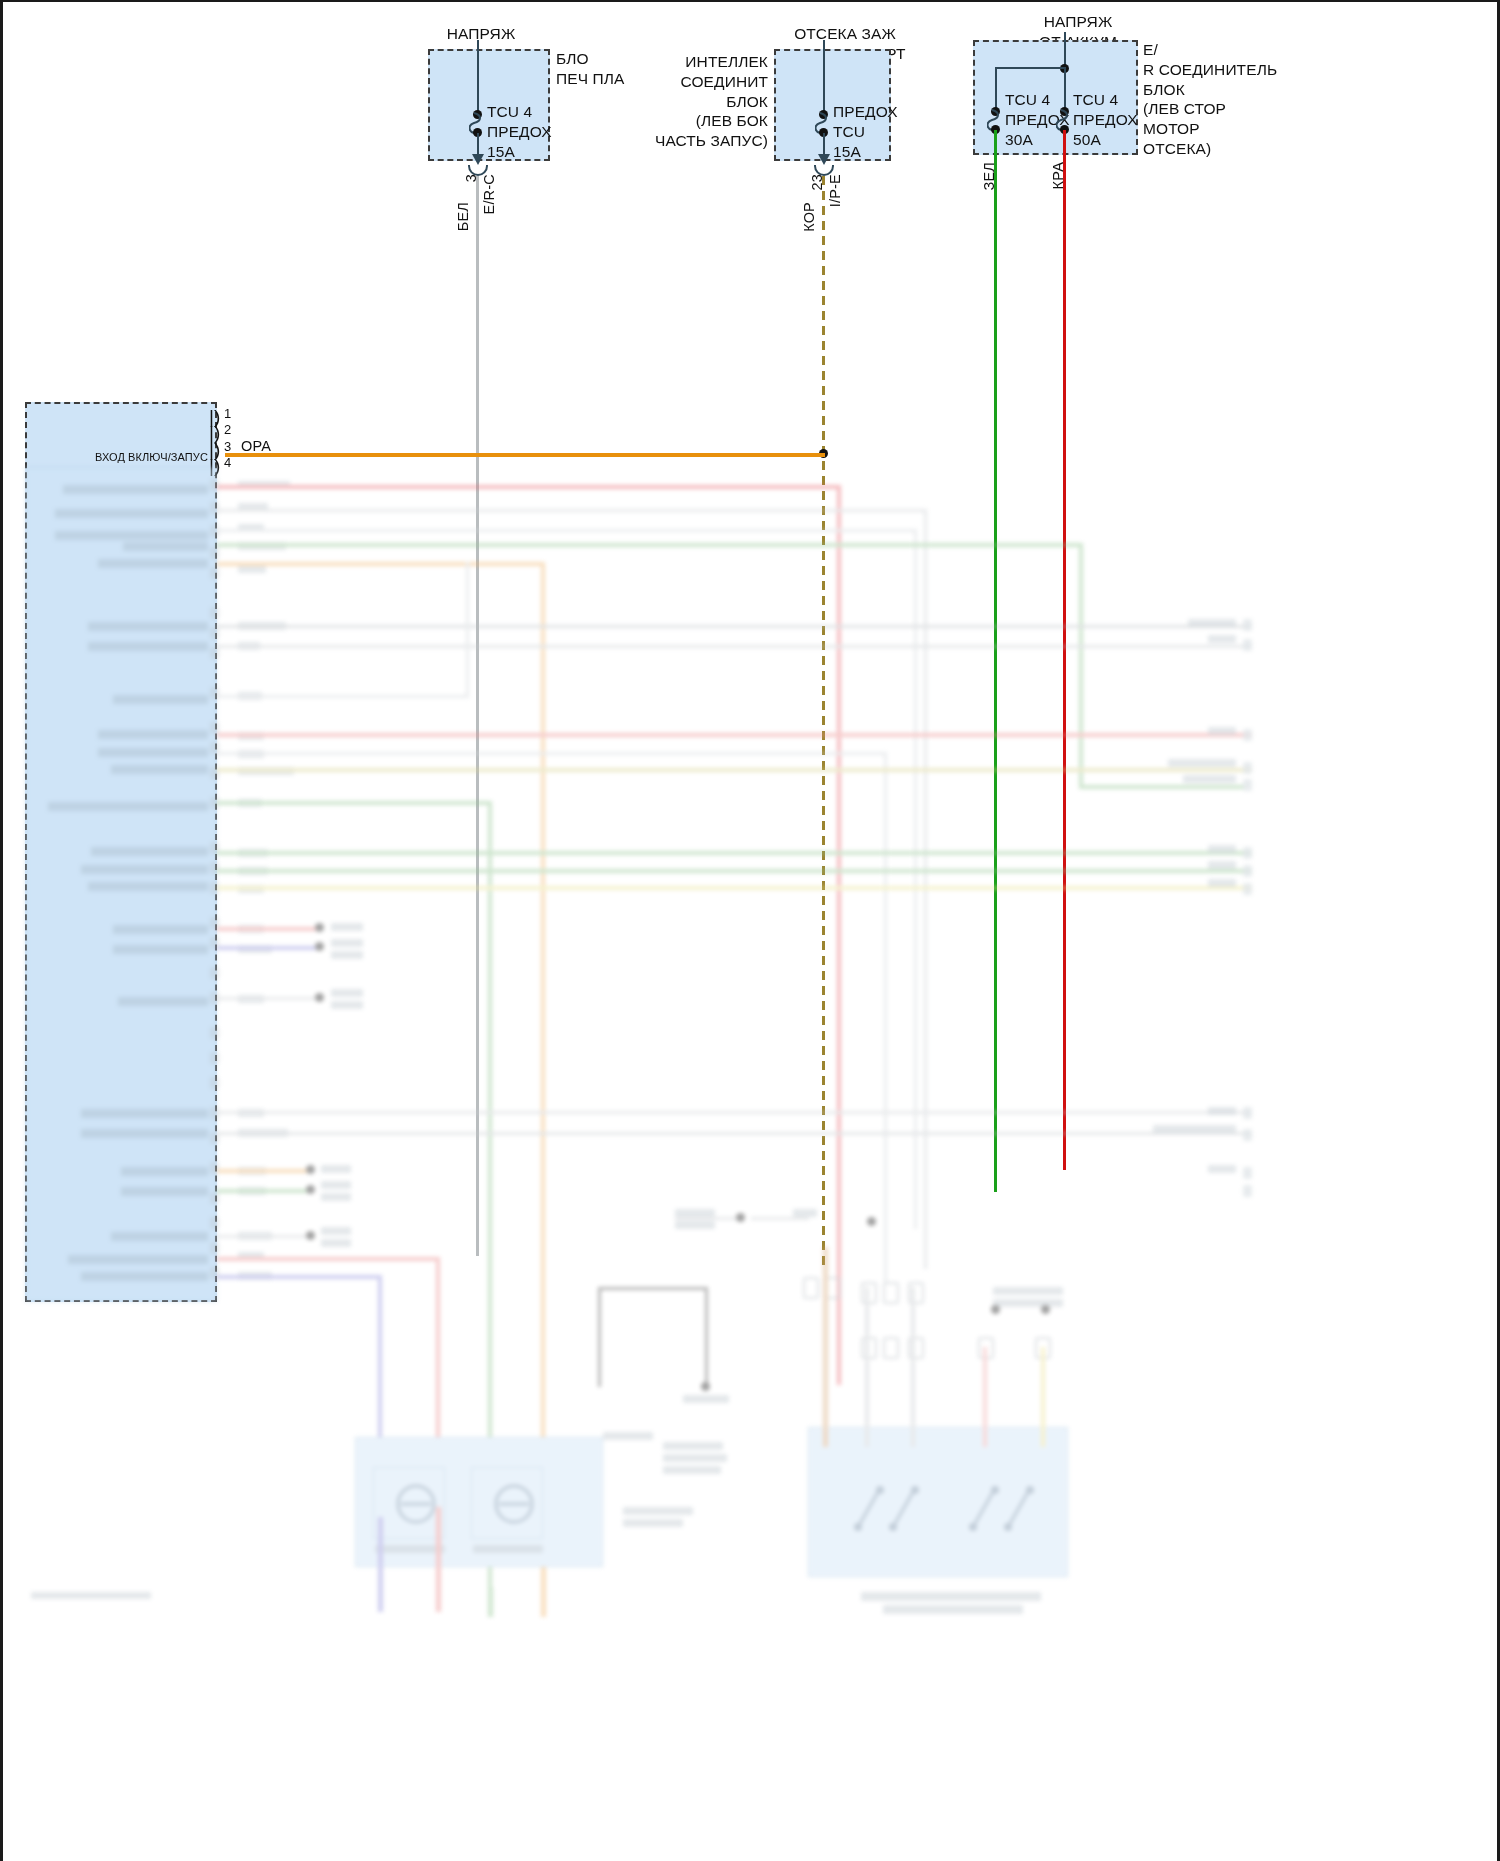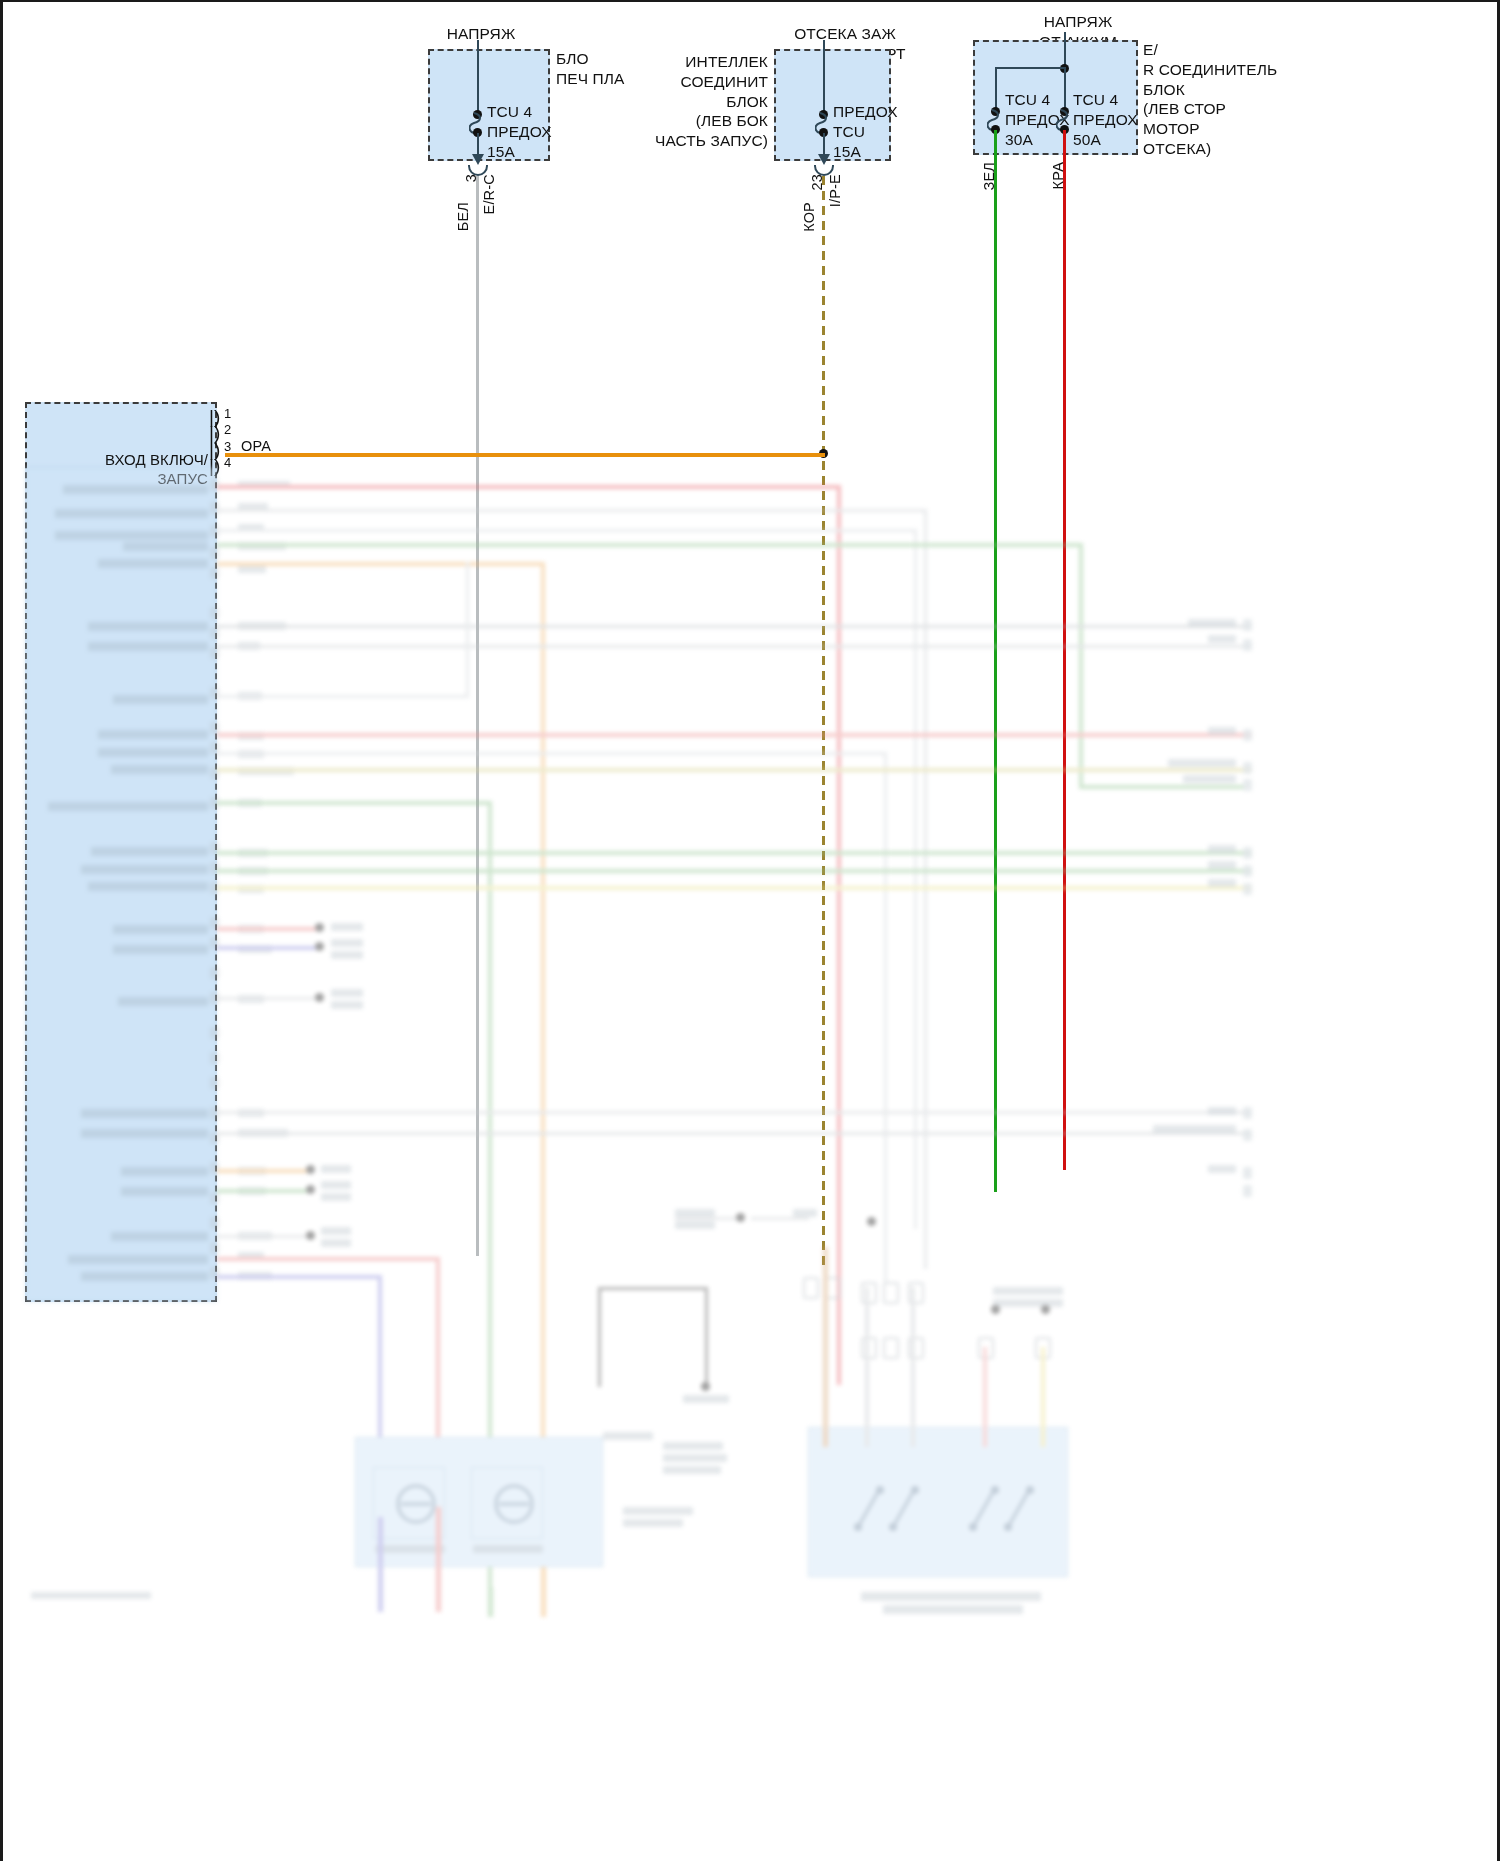--- a/index.html
+++ b/index.html
@@ -247,21 +247,21 @@
 
   <div class="pin-bracket" style="left:206px; top:420px;">|)</div>
   <div class="pin-num" style="left:221px; top:420px;">2</div>
 
   <div class="pin-bracket" style="left:206px; top:437px;">|)</div>
   <div class="pin-num" style="left:221px; top:437px;">3</div>
 
   <div class="pin-bracket" style="left:206px; top:453px;">|)</div>
   <div class="pin-num" style="left:221px; top:453px;">4</div>
 
-  <div class="lbl right" style="left:60px; top:448px; width:145px; font-size:15px;">ВХОД ВКЛЮЧ/ЗАПУС</div>
+  <div class="lbl right" style="left:60px; top:448px; width:145px; font-size:11px;">ВХОД ВКЛЮЧ/ЗАПУС</div>
 
   <div class="hwire orange-wire" style="left:222px; top:451px; width:600px; height:4px;"></div>
   <div class="lbl left" style="left:238px; top:435px; width:60px; font-size:14.5px;">ОРА</div>
 
   <div id="fade-layer">
 
     <div class="fbox" style="left:22px; top:0px; width:192px; height:835px;"></div>
 
     <div class="fpin" style="left:207px; top:12px;"></div>
     <div class="fpin" style="left:207px; top:35px;"></div>

